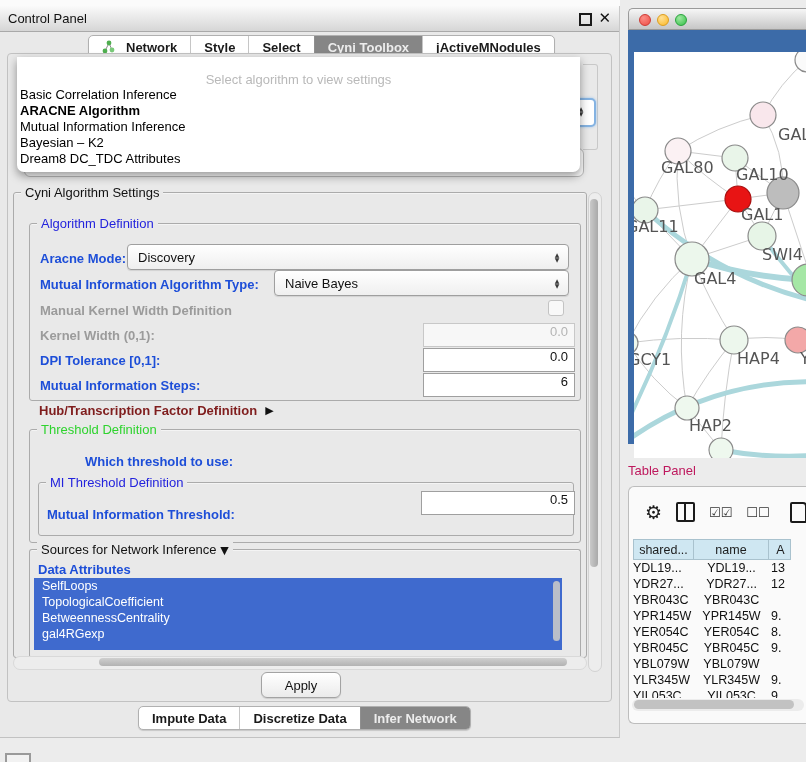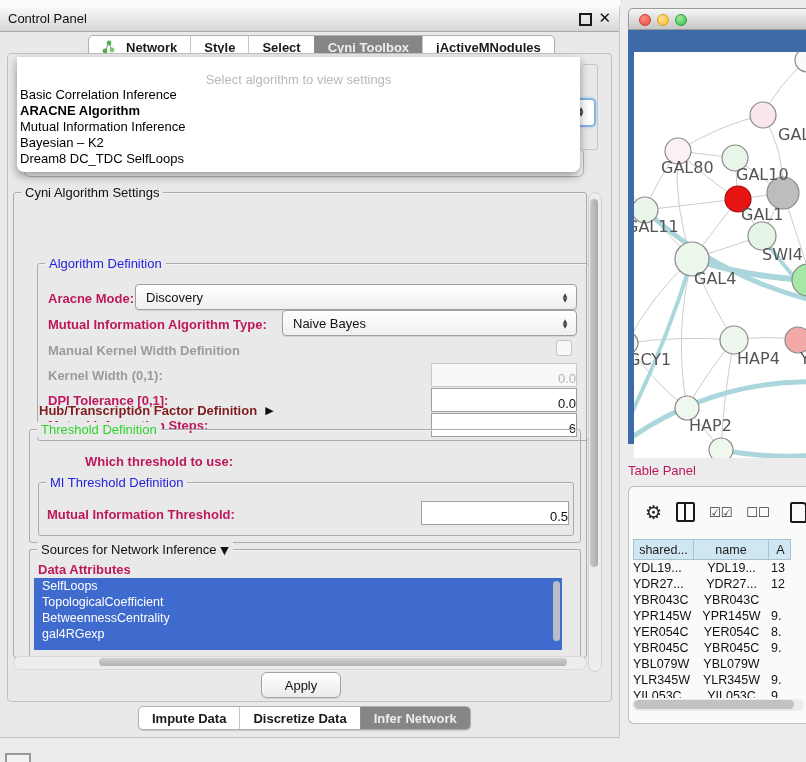--- a/index.html
+++ b/index.html
@@ -45,32 +45,32 @@
   .dd-item{height:16px;line-height:16px;font-size:13px;color:#000;padding-left:3px;white-space:nowrap;}
   .dd-item.bold{font-weight:bold;}
 
   
   .grp{position:absolute;border:1px solid #ababab;border-radius:3px;box-shadow:inset 0 1px 0 rgba(255,255,255,.5);}
   .grp-title{position:absolute;top:-8px;left:7px;background:#e9e9e9;padding:0 4px;font-size:13px;
       color:#111;white-space:nowrap;}
   .grp-title.blue{color:#2323dd;}
   .grp-title.green{color:#2ed32e;}
 
-  .lbl{position:absolute;font-size:13px;font-weight:bold;color:#be185d;white-space:nowrap;}
+  .lbl{position:absolute;font-size:13px;font-weight:bold;color:#1d4ed8;white-space:nowrap;}
   .lbl.dis{color:#9b9b9b;}
 
   .combo{position:absolute;height:24px;background:linear-gradient(#ffffff,#efefef);
       border:1px solid #9f9f9f;border-radius:4px;display:flex;align-items:center;
       box-shadow:0 1px 1px rgba(0,0,0,.1);}
   .combo-val{flex:1;font-size:13px;color:#111;padding-left:10px;white-space:nowrap;overflow:hidden;}
   .combo-arrows{width:16px;margin-right:3px;display:flex;flex-direction:column;align-items:center;
       color:#3a3a3a;font-size:6px;line-height:5px;font-family:"DejaVu Sans",sans-serif;}
 
   .field{position:absolute;height:22px;background:#fff;border:1px solid #9f9f9f;
-      display:flex;align-items:flex-end;justify-content:flex-end;font-size:13px;color:#111;}
+      display:flex;align-items:flex-start;justify-content:flex-end;padding-right:6px;font-size:13px;color:#111;}
   .field.disabled{background:#f7f7f7;color:#b4b4b4;border-color:#c8c8c8;}
   .cb{position:absolute;width:14px;height:14px;border:1px solid #c3c3c3;border-radius:3px;background:#f8f8f8;}
 
   .hub-row{position:absolute;left:25px;top:210px;display:flex;align-items:center;gap:8px;}
   .hub-lbl{font-size:13px;font-weight:bold;color:#7f1d1d;}
   .tri{font-size:11px;color:#111;font-family:"DejaVu Sans",sans-serif;}
 
   .attr-list{position:absolute;left:4px;top:28px;width:528px;height:72px;background:#3f6ace;overflow:hidden;}
   .attr-item{height:16px;line-height:16px;font-size:12.5px;color:#fff;padding-left:8px;white-space:nowrap;}
   .attr-scroll{position:absolute;right:2px;top:3px;width:7px;height:60px;background:#b9bec9;border-radius:4px;}
@@ -180,28 +180,28 @@
       <span>gal-filtered sif default node</span>
     </div>
 
     <div class="dd">
       <div class="dd-placeholder">Select algorithm to view settings</div>
       <div id="dd-items">
           <div class="dd-item">Basic Correlation Inference</div>
           <div class="dd-item bold">ARACNE Algorithm</div>
           <div class="dd-item">Mutual Information Inference</div>
           <div class="dd-item">Bayesian – K2</div>
-          <div class="dd-item">Dream8 DC_TDC SelfLoops</div>
+          <div class="dd-item">Dream8 DC_TDC Attributes</div>
         </div>
     </div>
 
     <div class="grp" style="left:13px;top:186px;width:572px;height:464px;">
       <span class="grp-title">Cyni Algorithm Settings</span>
 
-      <div class="grp" style="left:23px;top:30px;width:550px;height:176px;margin-top:40px;">
+      <div class="grp" style="left:15px;top:30px;width:550px;height:176px;">
         <span class="grp-title blue">Algorithm Definition</span>
 
         <span class="lbl" style="left:10px;top:27px;">Aracne Mode:</span>
         <div class="combo" style="left:97px;top:20px;width:440px;">
           <span class="combo-val">Discovery</span>
           <span class="combo-arrows">
               <span>▲</span>
               <span>▼</span>
             </span>
         </div>
@@ -240,21 +240,21 @@
       </div>
 
       <div class="grp" style="left:15px;top:236px;width:550px;height:112px;">
         <span class="grp-title green">Threshold Definition</span>
 
         <span class="lbl" style="left:55px;top:24px;">Which threshold to use:</span>
 
         <div class="grp" style="left:8px;top:52px;width:534px;height:52px;">
           <span class="grp-title blue">MI Threshold Definition</span>
           <span class="lbl" style="left:8px;top:24px;">Mutual Information Threshold:</span>
-          <div class="field" style="left:382px;top:18px;width:146px;">
+          <div class="field" style="left:382px;top:8px;width:146px;">
             <span>0.5</span>
           </div>
         </div>
       </div>
 
       <div class="grp" style="left:15px;top:356px;width:550px;height:108px;border-bottom:none;">
         <span class="grp-title">
           <span>Sources for Network Inference</span>
           <span class="tri">▼</span>
         </span>

